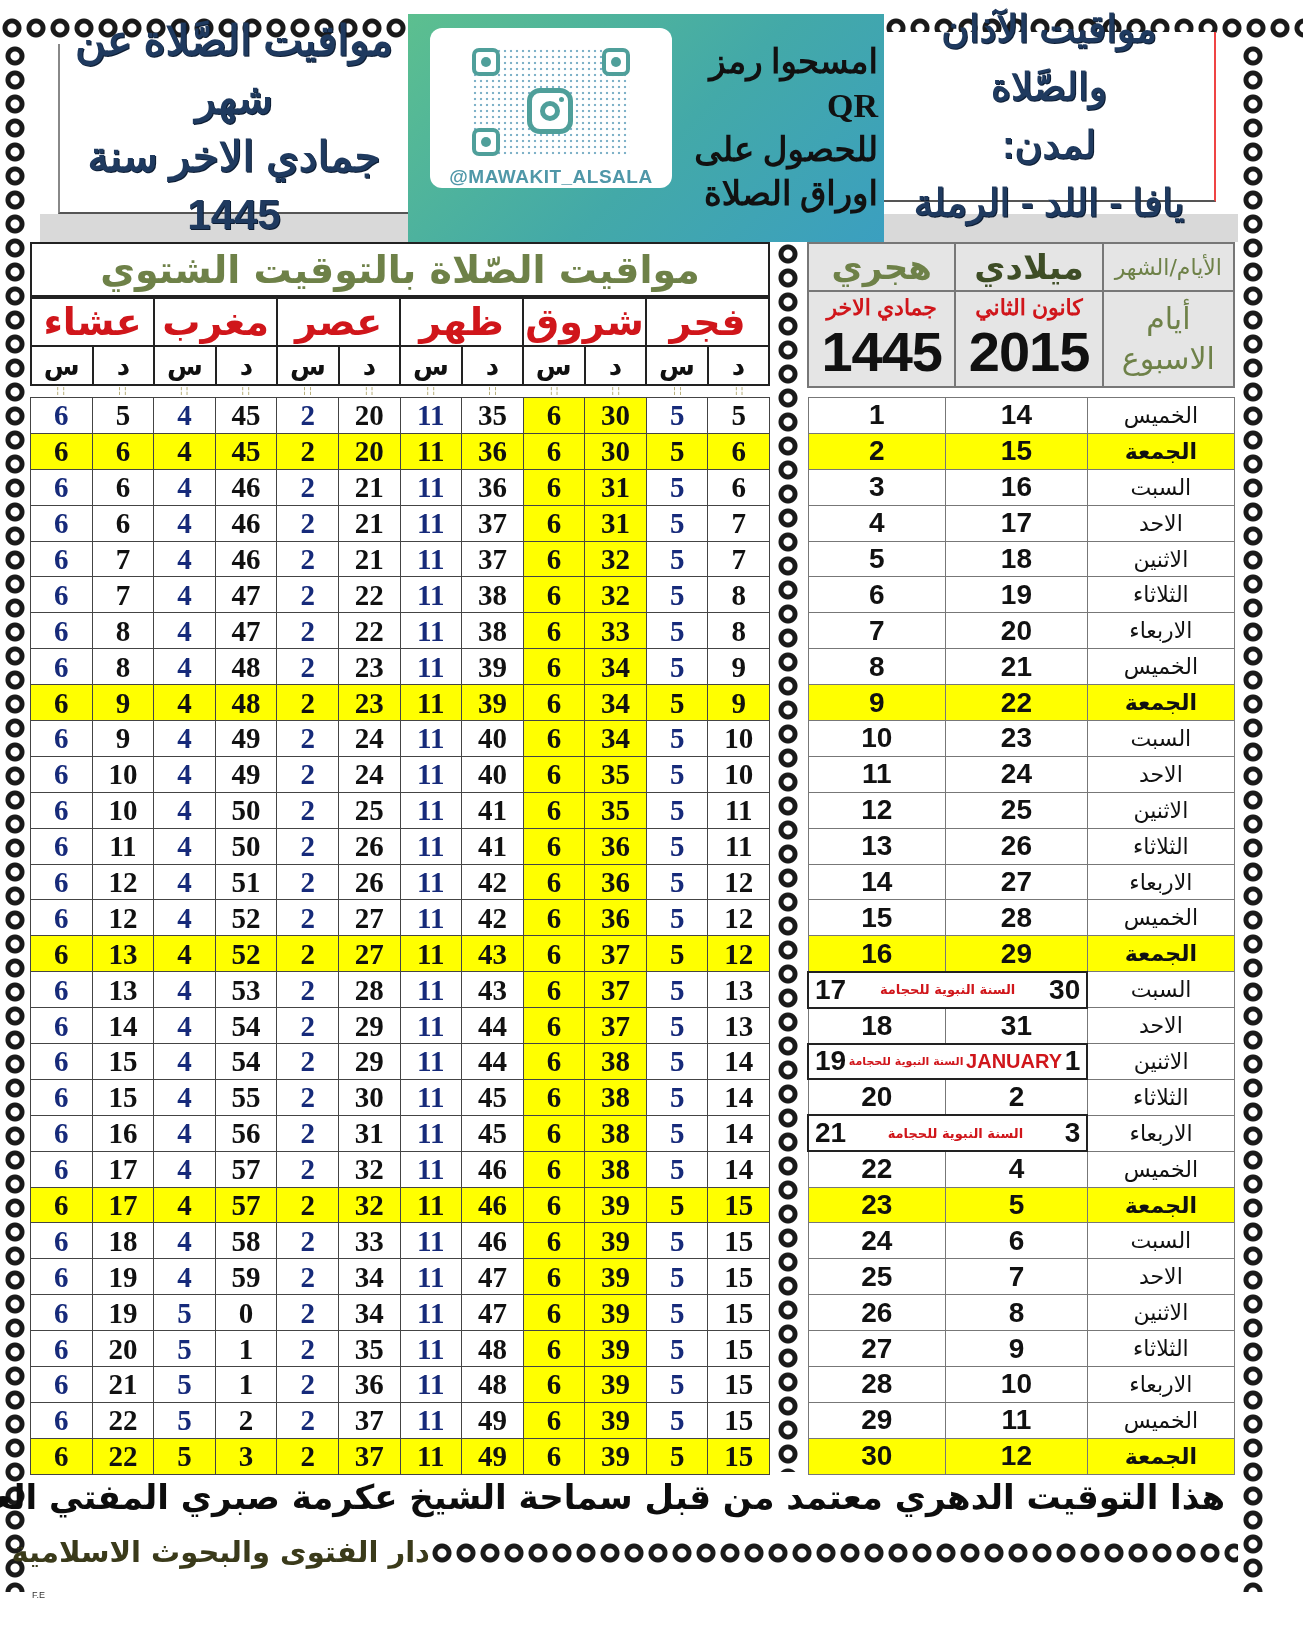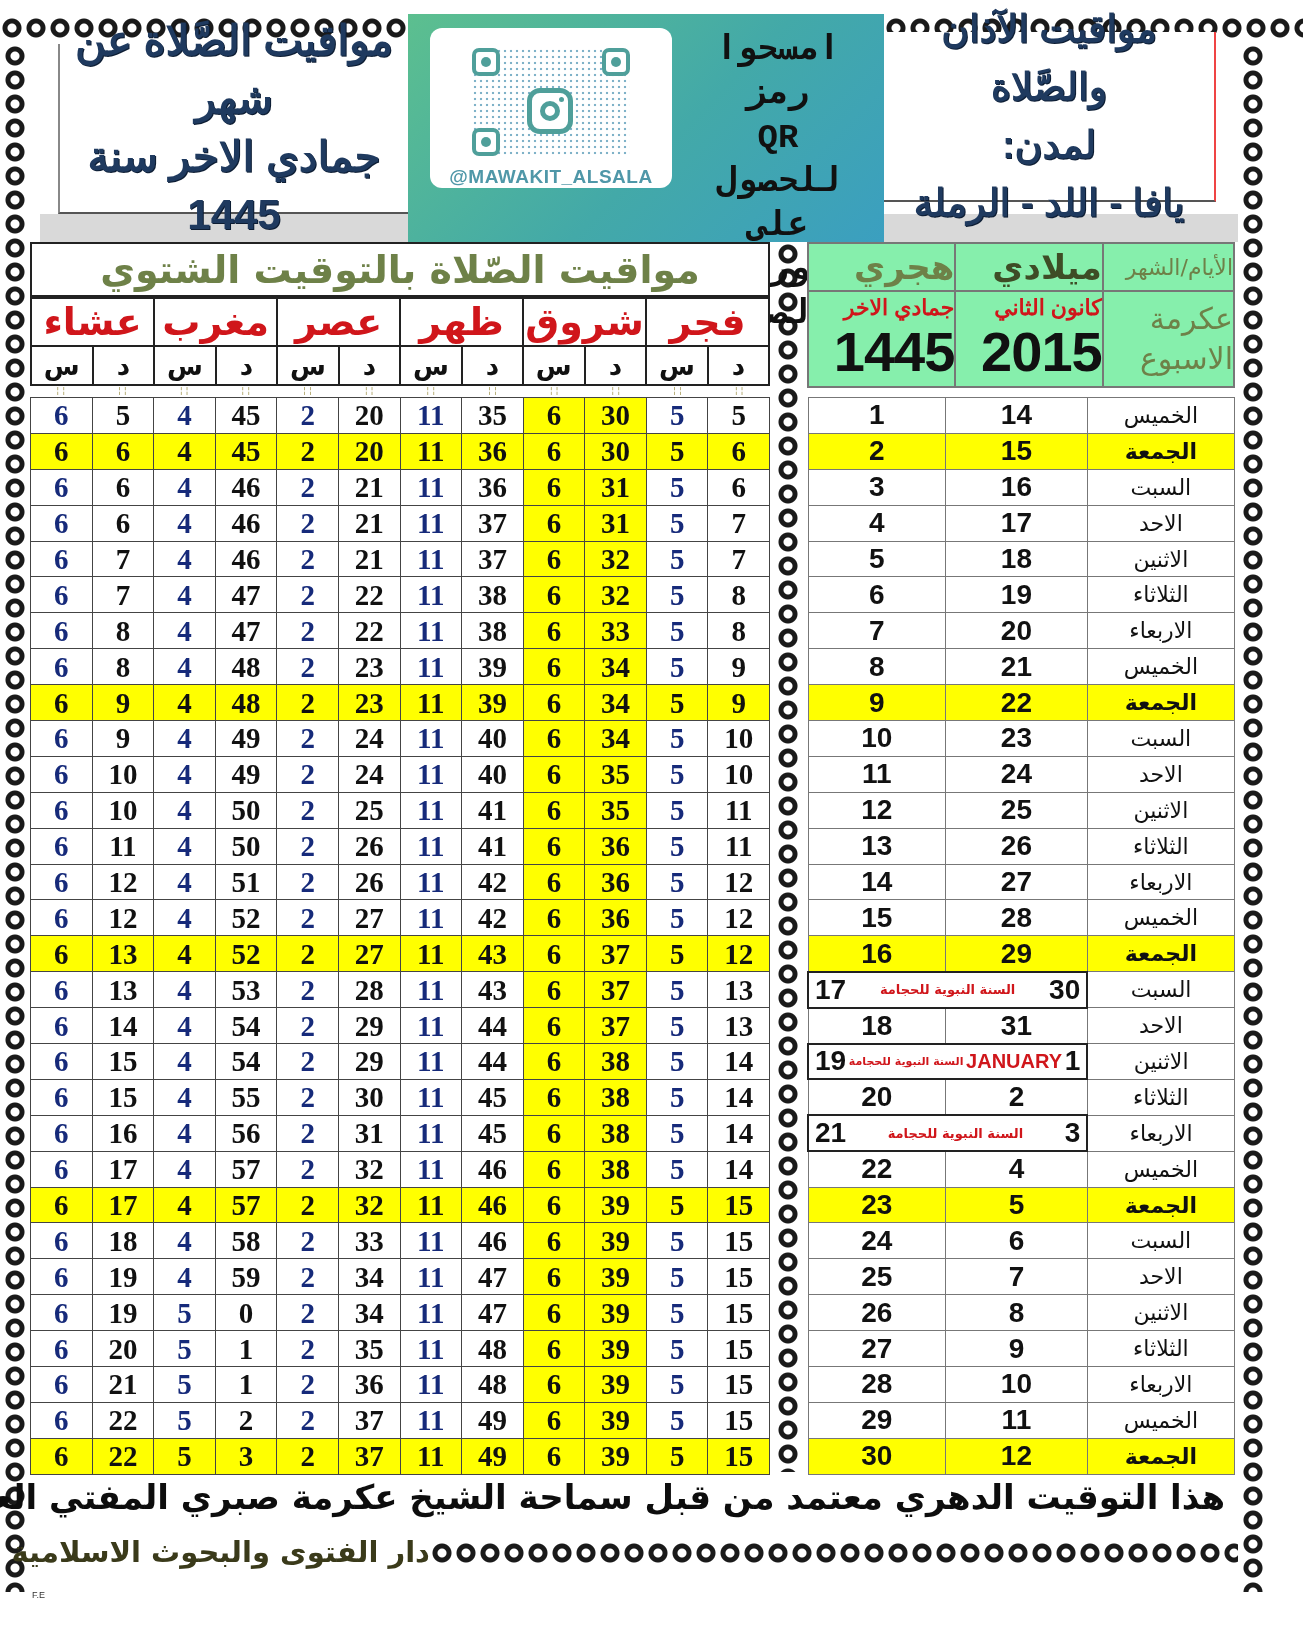--- a/index.html
+++ b/index.html
@@ -62,23 +62,23 @@
   }
   .qr-corner::after { content: ""; position: absolute; left: 5px; top: 5px; width: 10px; height: 10px; border-radius: 50%; background: #4f9f9a; }
   .qr-insta {
     position: absolute; left: 55px; top: 40px; width: 46px; height: 46px;
     border: 5px solid #4f9f9a; border-radius: 13px; background: #fff;
   }
   .qr-insta::before { content: ""; position: absolute; left: 8px; top: 8px; width: 20px; height: 20px; border: 5px solid #4f9f9a; border-radius: 50%; box-sizing: border-box; }
   .qr-insta::after { content: ""; position: absolute; right: 4px; top: 4px; width: 5px; height: 5px; border-radius: 50%; background: #4f9f9a; }
   .qr-handle { margin-top: 10px; font-family: "Liberation Sans", sans-serif; font-weight: bold; font-size: 19px; color: #4f97a8; letter-spacing: 0.5px; }
   .qr-text {
-    position: absolute; right: 6px; top: 14px; width: 200px;
-    direction: rtl; text-align: center; color: #111;
-    font-family: Liberation Mono, monospace; font-weight: bold;
+    position: absolute; right: 6px; top: 26px; width: 200px;
+    direction: rtl; color: #111;
+    font-family: Liberation Serif, serif; font-weight: bold;
   }
   .qr-text div { font-size: 34px; line-height: 44px; }
 
   
   table { border-collapse: collapse; }
   .prayer-title {
     position: absolute; left: 30px; top: 242px; width: 740px; height: 55px;
     border: 2px solid #222; background: #fff;
     display: flex; align-items: center; justify-content: center;
     direction: rtl; font-family: "DejaVu Sans", sans-serif; font-weight: bold;
@@ -102,21 +102,21 @@
   .prayer-body td {
     border: 1px solid #444; height: 35.9px; width: 61.6px; text-align: center;
     font-family: "Liberation Serif", serif; font-weight: bold; font-size: 29px;
     color: #111; background: #fff; line-height: 34px;
   }
   .prayer-body td.h { color: #162a7a; }
   .prayer-body td.sh { background: #ffff00; }
   .prayer-body tr.fri td { background: #ffff00; color: #111; }
 
   .date-head { position: absolute; left: 807px; top: 242px; width: 428px; direction: rtl; }
-  .date-head td { border: 2px solid #777; background: #86efac; }
+  .date-head td { border: 2px solid #777; text-align: center; background: #e5e5e5; }
   .date-head .lbl-days { height: 48px; font-family: "DejaVu Sans", sans-serif; color: #6e8148; font-weight: normal; font-size: 22px; }
   .date-head .lbl-cal { height: 48px; font-family: "DejaVu Sans", sans-serif; font-weight: bold; font-size: 34px; }
   .date-head .greg { color: #3e4d26; }
   .date-head .hij { color: #6e8148; }
   .date-head .sub { height: 96px; vertical-align: middle; }
   .date-head .sub .month { color: #d0161b; font-family: "Liberation Sans", sans-serif; font-weight: bold; font-size: 22px; display: block; }
   .date-head .sub .year { color: #111; font-family: "Liberation Sans", sans-serif; font-weight: bold; font-size: 56px; line-height: 62px; display: block; letter-spacing: -1px; }
   .date-head .sub .week { color: #6e8148; font-family: "DejaVu Sans", sans-serif; font-size: 30px; line-height: 40px; }
 
   .date-body { position: absolute; left: 807px; top: 397px; width: 428px; direction: rtl; }
@@ -655,21 +655,21 @@
 
 <table class="date-head">
   <tbody>
       <tr>
     <td class="lbl-days">الأيام/الشهر</td>
     <td class="lbl-cal greg">ميلادي</td>
     <td class="lbl-cal hij">هجري</td>
   </tr>
   <tr>
     <td class="sub">
-      <div class="week">عكرمة</div>
+      <div class="week">أيام</div>
       <div class="week">الاسبوع</div>
     </td>
     <td class="sub">
       <span class="month">كانون الثاني</span>
       <span class="year">2015</span>
     </td>
     <td class="sub">
       <span class="month">جمادي الاخر</span>
       <span class="year">1445</span>
     </td>

